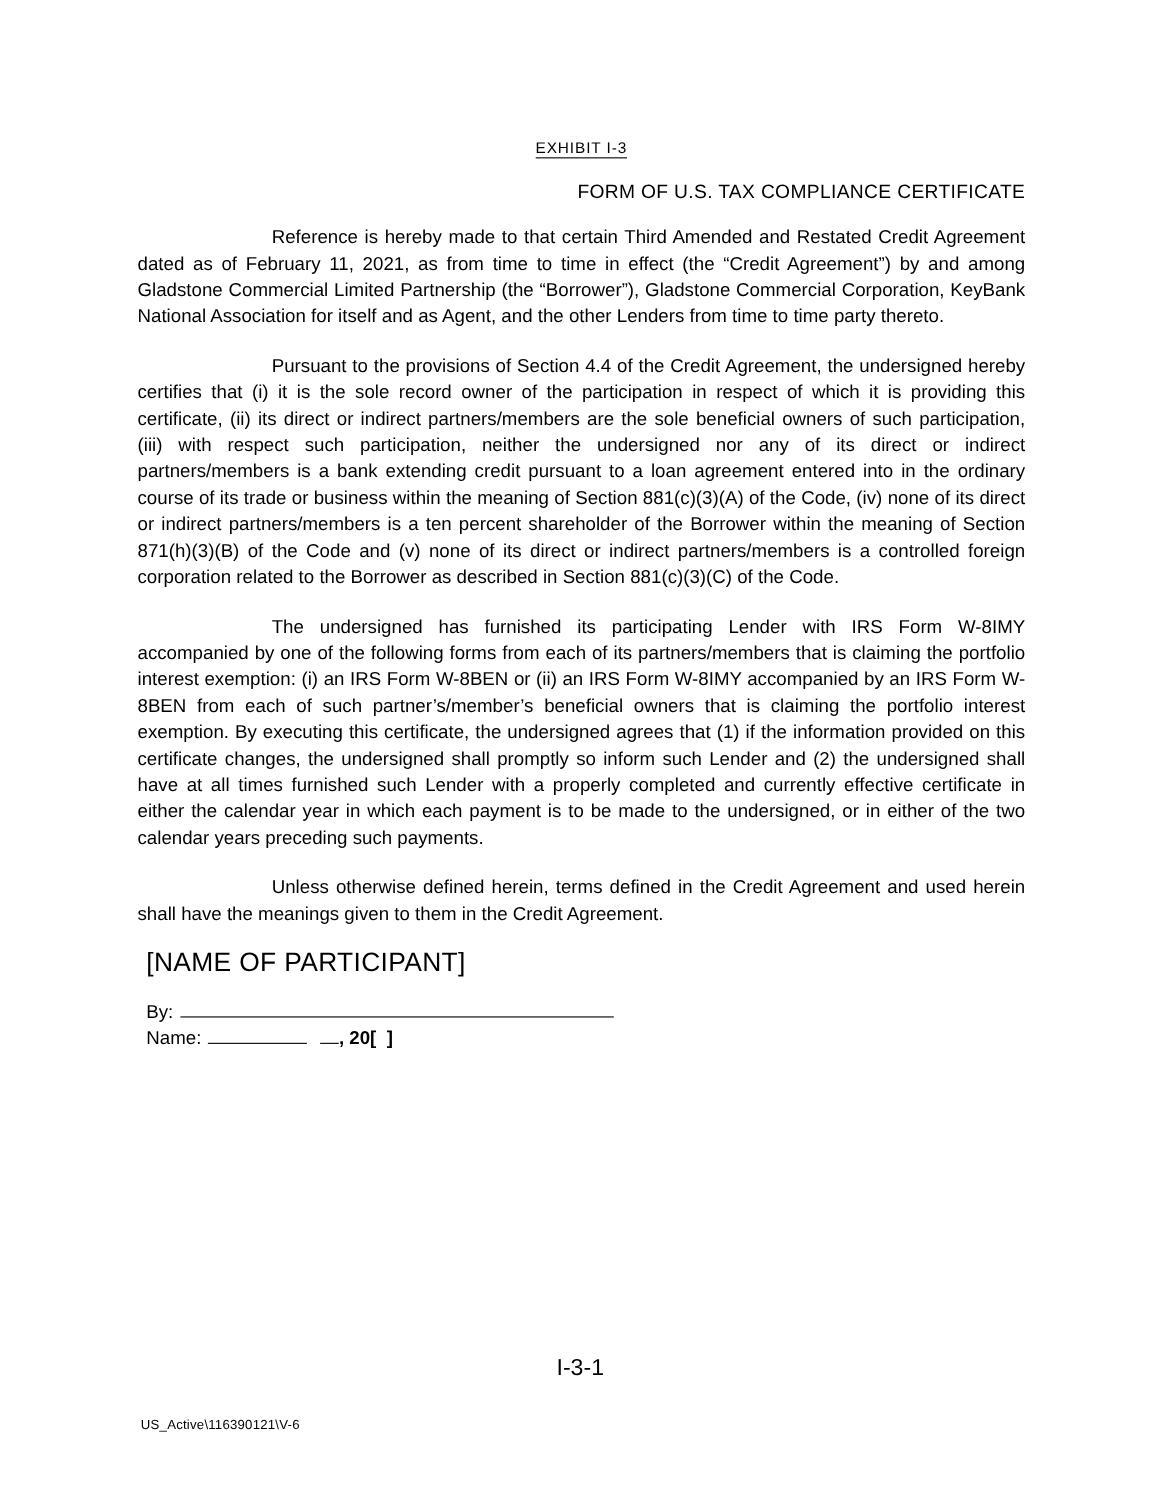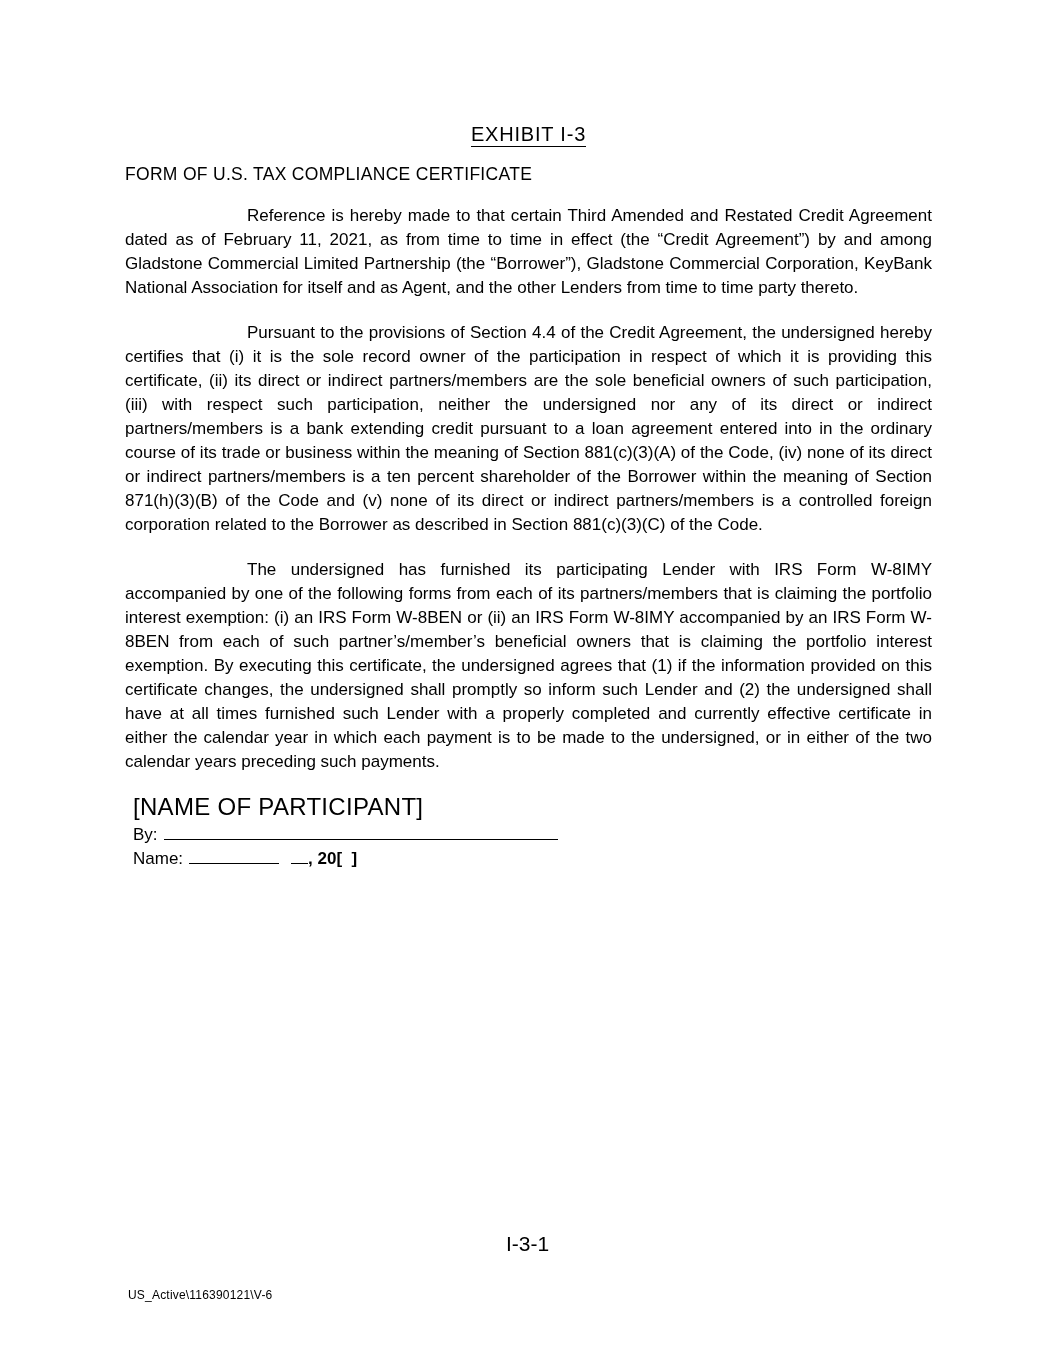--- a/index.html
+++ b/index.html
@@ -15,31 +15,31 @@
     color: #000000;
     font-family: "Liberation Sans", sans-serif;
     font-size: 17px;
     line-height: 24px;
     box-sizing: border-box;
     padding: 122px 123px 0 125px;
     overflow: hidden;
   }
   .doc-title {
     text-align: center;
-    font-size: 20px;
+    font-size: 14px;
     letter-spacing: 0.8px;
     margin: 0;
     font-weight: 400;
   }
   .doc-title .underlined {
     border-bottom: 1.5px solid #000;
     padding-bottom: 1px;
   }
   .doc-subtitle {
-    text-align: left;
+    text-align: right;
     font-size: 17.5px;
     letter-spacing: 0.3px;
     margin: 16px 0 0 0;
     font-weight: 400;
   }
   .audience-line {
     text-align: center;
     margin: 21px 0 0 0;
   }
   .body-paragraph {
@@ -49,21 +49,21 @@
   }
   .first-paragraph {
     margin-top: 18px;
   }
   .participant-line {
     margin: 20px 0 0 8px;
     font-size: 24px;
     letter-spacing: 0.3px;
   }
   .signature-block {
-    margin: 4px 0 0 8px;
+    margin: 20px 0 0 8px;
   }
   .sig-row {
     height: 24px;
     white-space: pre;
   }
   .sig-indent {
     padding-left: 45px;
   }
   .rule {
     display: inline-block;
@@ -100,20 +100,21 @@
 
   <h2 class="doc-subtitle">FORM OF U.S. TAX COMPLIANCE CERTIFICATE</h2>
 
 
   <p class="body-paragraph first-paragraph">Reference is hereby made to that certain Third Amended and Restated Credit Agreement dated as of February 11, 2021, as from time to time in effect (the “Credit Agreement”) by and among Gladstone Commercial Limited Partnership (the “Borrower”), Gladstone Commercial Corporation, KeyBank National Association for itself and as Agent, and the other Lenders from time to time party thereto.</p>
 
   <p class="body-paragraph">Pursuant to the provisions of Section 4.4 of the Credit Agreement, the undersigned hereby certifies that (i) it is the sole record owner of the participation in respect of which it is providing this certificate, (ii) its direct or indirect partners/members are the sole beneficial owners of such participation, (iii) with respect such participation, neither the undersigned nor any of its direct or indirect partners/members is a bank extending credit pursuant to a loan agreement entered into in the ordinary course of its trade or business within the meaning of Section 881(c)(3)(A) of the Code, (iv) none of its direct or indirect partners/members is a ten percent shareholder of the Borrower within the meaning of Section 871(h)(3)(B) of the Code and (v) none of its direct or indirect partners/members is a controlled foreign corporation related to the Borrower as described in Section 881(c)(3)(C) of the Code.</p>
 
   <p class="body-paragraph">The undersigned has furnished its participating Lender with IRS Form W-8IMY accompanied by one of the following forms from each of its partners/members that is claiming the portfolio interest exemption: (i) an IRS Form W-8BEN or (ii) an IRS Form W-8IMY accompanied by an IRS Form W-8BEN from each of such partner’s/member’s beneficial owners that is claiming the portfolio interest exemption.  By executing this certificate, the undersigned agrees that (1) if the information provided on this certificate changes, the undersigned shall promptly so inform such Lender and (2) the undersigned shall have at all times furnished such Lender with a properly completed and currently effective certificate in either the calendar year in which each payment is to be made to the undersigned, or in either of the two calendar years preceding such payments.</p>
 
+  <p class="body-paragraph">Unless otherwise defined herein, terms defined in the Credit Agreement and used herein shall have the meanings given to them in the Credit Agreement.</p>
 
   <div class="participant-line">[NAME OF PARTICIPANT]</div>
 
   <div class="signature-block">
     <div class="sig-row"><span>By:</span><span class="rule by-rule"></span></div>
     <div class="sig-row"><span>Name:</span><span class="rule date-rule-long"></span><span class="rule date-rule-short"></span><span class="date-suffix">, 20[  ]</span></div>
   </div>
 
   <div class="page-number">I-3-1</div>
 

